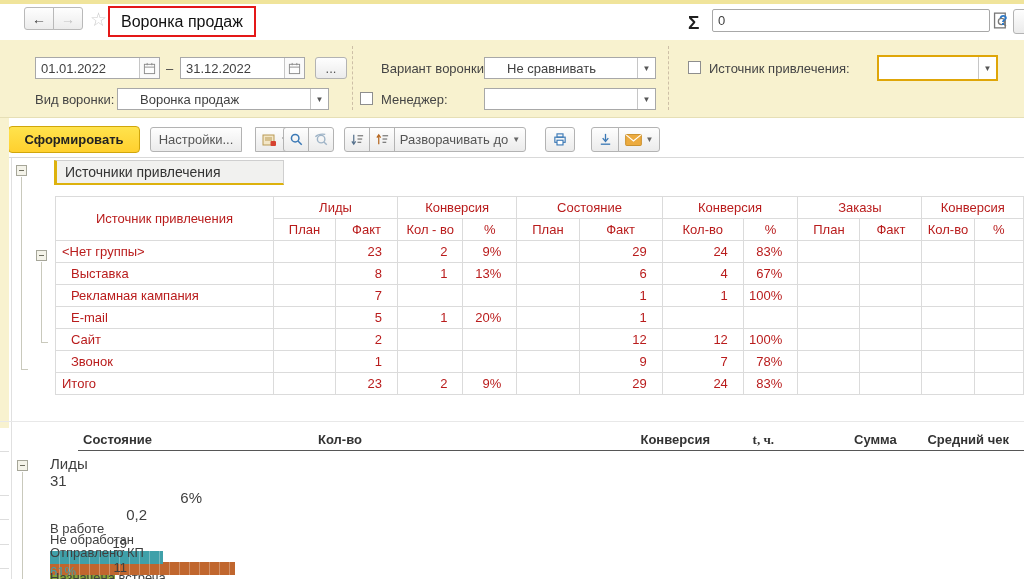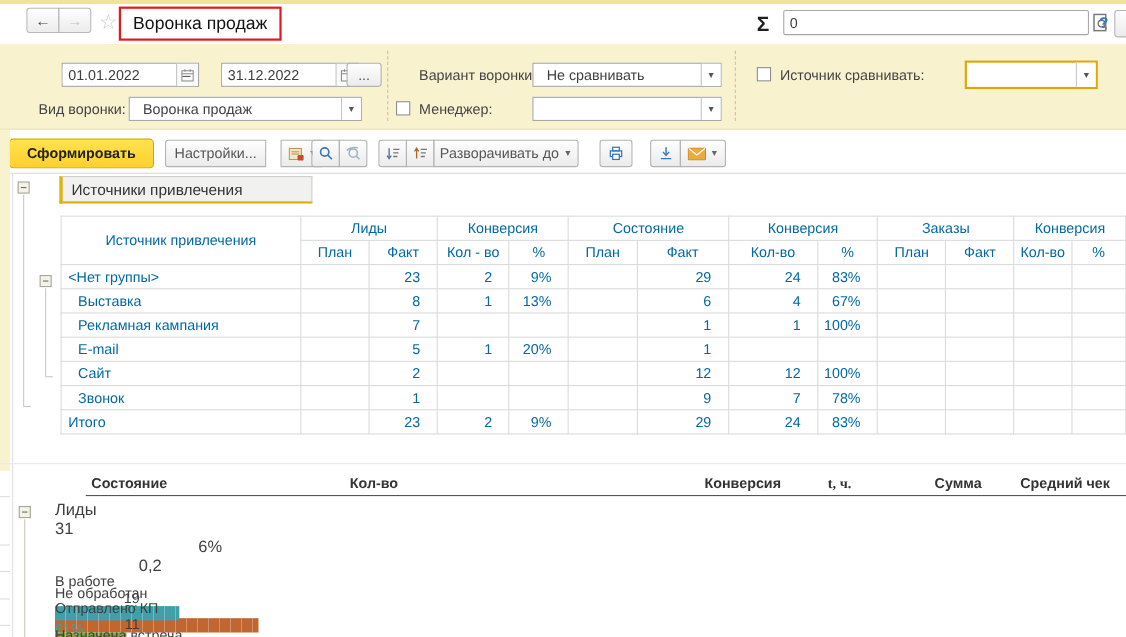--- a/index.html
+++ b/index.html
@@ -17,24 +17,24 @@
   .star{left:90px;top:8px;font-size:19px;color:#ccc;}
   .titlebox{left:108px;top:6px;height:31px;border:2px solid #e41818;display:flex;align-items:center;
             padding:0 11px;font-size:16px;color:#111;background:#fff;white-space:nowrap;}
   .hicon{top:11px;width:19px;height:19px;}
   .hicon svg{width:19px;height:19px;}
 
   
   .filters{left:0;top:40px;width:1024px;height:78px;background:#f8f2cf;border-bottom:1px solid #e6dfb6;}
   .flabel{font-size:13px;color:#444;white-space:nowrap;}
   .input,.select{background:#fff;border:1px solid #a8a8a8;height:22px;font-size:13px;display:flex;align-items:center;box-sizing:border-box;}
-  .select .val{flex:1;padding:0 12px;overflow:hidden;white-space:nowrap;}
+  .select .val{flex:1;padding:0 22px;overflow:hidden;white-space:nowrap;}
   .select .dd{width:17px;align-self:stretch;border-left:1px solid #c6c6c6;display:flex;align-items:center;justify-content:center;
               font-size:8px;color:#555;background:#fff;}
-  .datewrap{display:flex;margin-left:21px;}
+  .datewrap{display:flex;}
   .date-text{width:101px;padding:0 5px;display:flex;align-items:center;background:#fff;}
   .calbtn{width:21px;align-self:stretch;border-left:1px solid #c6c6c6;display:flex;align-items:center;justify-content:center;background:#fafafa;}
   .btn{background:linear-gradient(#fefefe,#ebebeb);border:1px solid #b3b3b3;border-radius:3px;color:#555;
        display:inline-flex;align-items:center;justify-content:center;font-size:13px;box-sizing:border-box;cursor:pointer;}
   .dashsep{width:0;border-left:1px dashed #cdbfa6;}
   .cb{width:13px;height:13px;border:1px solid #8e8e8e;background:#fff;display:inline-block;}
   .focus-gold{border:2px solid #dfa608 !important;}
 
   
   .toolbar{left:0;top:118px;width:1024px;height:40px;background:#fff;border-bottom:1px solid #d9d9d9;}
@@ -62,21 +62,21 @@
   .gbox::after{content:"";position:absolute;left:2px;right:2px;top:4px;height:1px;background:#6e6e60;}
   .gline{width:1px;background:#c9c9bc;}
   .gtick{height:1px;background:#c9c9bc;}
 
   .sectitle{left:54px;top:160px;width:230px;height:25px;background:#f1f1ef;border:1px solid #cfcfcf;
             border-left:3px solid #ddb20d;border-bottom:2px solid #ddb20d;font-size:14px;color:#333;
             display:flex;align-items:center;padding:0 8px;}
 
   
   #t1{left:55px;top:196px;}
-  #t1 table{border-collapse:collapse;table-layout:fixed;font-size:13px;color:#0369a1;}
+  #t1 table{border-collapse:collapse;table-layout:fixed;font-size:13px;color:#b91c1c;}
   #t1 th,#t1 td{border:1px solid #dbdbdb;height:21px;padding:0;font-weight:normal;overflow:hidden;white-space:nowrap;}
   #t1 th{text-align:center;}
   #t1 td.name{text-align:left;padding-left:6px;}
   #t1 td.name.ind{padding-left:15px;}
   #t1 td.num{text-align:right;padding-right:15px;}
 
   
   #t2{left:50px;top:428px;width:974px;height:151px;}
   .t2h{left:0;top:0;width:974px;height:23px;border-bottom:1px solid #565656;margin-left:28px;}
   .t2h div, .t2row div{position:absolute;box-sizing:border-box;white-space:nowrap;}
@@ -165,21 +165,21 @@
 
 <span class="abs flabel" style="left:381px;top:61px;">Вариант воронки:</span>
 <div class="abs select" style="left:484px;top:57px;width:172px;">
   <span class="val">Не сравнивать</span>
   <span class="dd">▼</span>
 </div>
 
 <div class="abs dashsep" style="left:668px;top:46px;height:64px;"></div>
 
 <span class="abs cb" style="left:688px;top:61px;"></span>
-<span class="abs flabel" style="left:709px;top:61px;">Источник сравнивать:</span>
+<span class="abs flabel" style="left:709px;top:61px;">Источник привлечения:</span>
 <div class="abs select focus-gold" style="left:877px;top:55px;width:121px;height:26px;">
   <span class="val"></span>
   <span class="dd">▼</span>
 </div>
 
 <span class="abs flabel" style="left:35px;top:92px;">Вид воронки:</span>
 <div class="abs select" style="left:117px;top:88px;width:212px;">
   <span class="val">Воронка продаж</span>
   <span class="dd">▼</span>
 </div>
@@ -468,21 +468,21 @@
       </tbody>
   </table>
 </div>
 
 <div class="abs" id="t2">
   <div class="t2h abs">
     <div class="h" style="left:5px;">Состояние</div>
     <div class="h" style="left:240px;">Кол-во</div>
     <div class="h cell-r" style="left:480px;width:152px;">Конверсия</div>
     <div class="h cell-r" style="left:600px;width:96px;font-family:Liberation Serif, serif;">t, ч.</div>
-    <div class="h" style="left:740px;width:106px;text-align:center;">Сумма</div>
+    <div class="h" style="left:776px;width:106px;">Сумма</div>
     <div class="h cell-r" style="left:778px;width:153px;">Средний чек</div>
   </div>
   <div class="t2group abs">
     <div style="left:5px;">Лиды</div>
     <div style="left:240px;">31</div>
     <div class="cell-r" style="left:480px;width:152px;">6%</div>
     <div class="cell-r" style="left:630px;width:97px;">0,2</div>
   </div>
   <div id="funnel-rows">
       <div class="frow" style="top: 68px; margin-top: 36px;">

